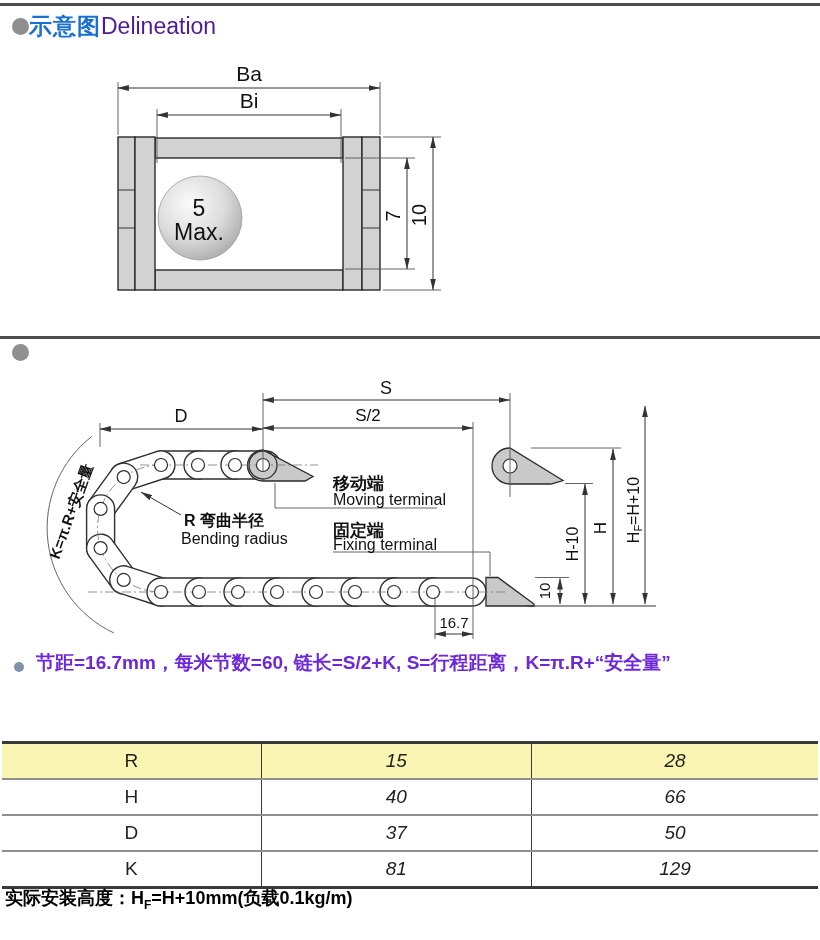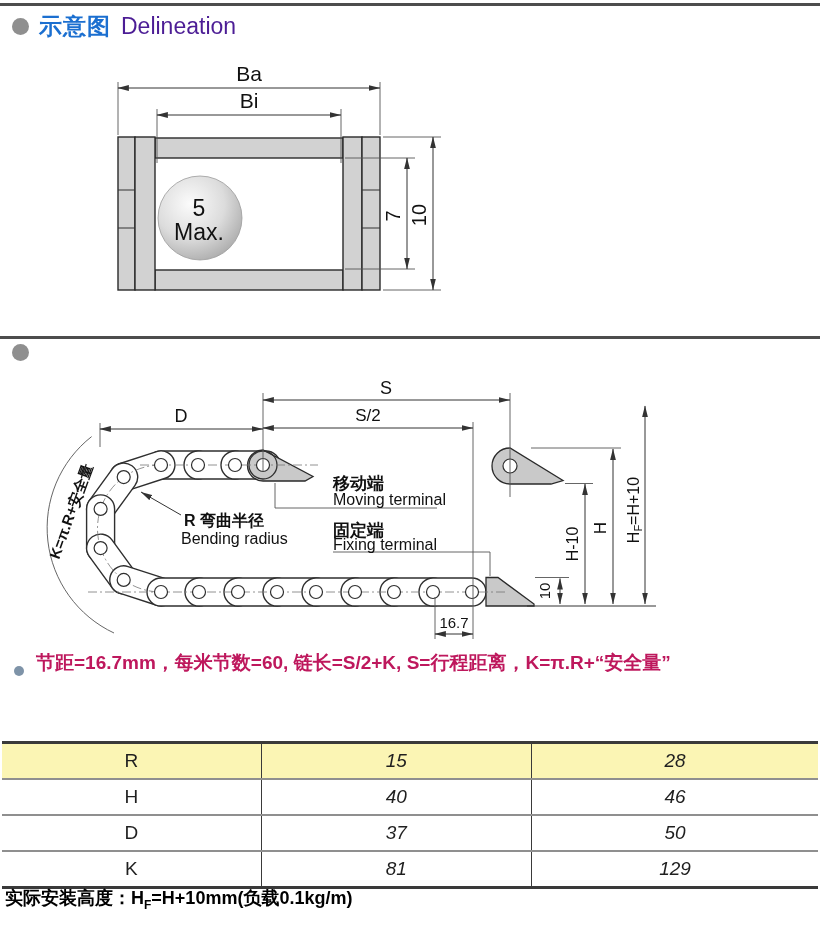--- a/index.html
+++ b/index.html
@@ -1,24 +1,24 @@
 <!DOCTYPE html>
 <html><head>
 <meta charset="utf-8">
 <style>
   html,body{margin:0;padding:0;background:#fff;}
   .page{position:relative;width:820px;height:940px;background:#fff;overflow:hidden;
         font-family:"Liberation Sans","DejaVu Sans",sans-serif;}
   .rule{position:absolute;left:0;width:820px;height:3px;background:#4d4d4d;}
-  .sec-header{position:absolute;left:12px;display:flex;align-items:center;gap:10px;}
+  .sec-header{position:absolute;left:12px;display:flex;align-items:center;}
   .sec-bullet{width:17px;height:17px;border-radius:50%;background:#8f8f8f;flex:0 0 auto;}
   .sec-zh{font-size:23px;font-weight:700;color:#1b6fd0;letter-spacing:1px;}
   .sec-en{font-size:23px;color:#4c1d95;}
   svg{position:absolute;left:0;}
-  .note{position:absolute;left:14px;display:flex;align-items:flex-end;color:#be185d;}
+  .note{position:absolute;left:14px;display:flex;align-items:center;color:#6d28d9;}
   .note-bullet{width:10px;height:10px;border-radius:50%;background:#7e93a8;margin:7px 12px 0 0;flex:0 0 auto;}
   .note-zh{font-size:19px;font-weight:700;}
   .note-en{font-size:19px;font-weight:400;}
   table.spec{position:absolute;top:741px;left:2px;width:816px;border-collapse:collapse;
              font-size:19px;color:#1f1f1f;}
   table.spec td{height:34px;text-align:center;padding:0;}
   table.spec tr.hdr td{background:#fbf5b4;}
   table.spec tr{border-top:2px solid #8f8f8f;}
   table.spec tr.hdr{border-top:3px solid #3a3a3a;}
   table.spec{border-bottom:3px solid #3a3a3a;}
@@ -252,21 +252,21 @@
   <table class="spec">
     <tbody>
         <tr class="hdr">
       <td class="c1">R</td>
       <td class="c2">15</td>
       <td class="c3">28</td>
     </tr>
     <tr>
       <td class="c1">H</td>
       <td class="c2">40</td>
-      <td class="c3">46</td>
+      <td class="c3">66</td>
     </tr>
     <tr>
       <td class="c1">D</td>
       <td class="c2">37</td>
       <td class="c3">50</td>
     </tr>
     <tr>
       <td class="c1">K</td>
       <td class="c2">81</td>
       <td class="c3">129</td>

